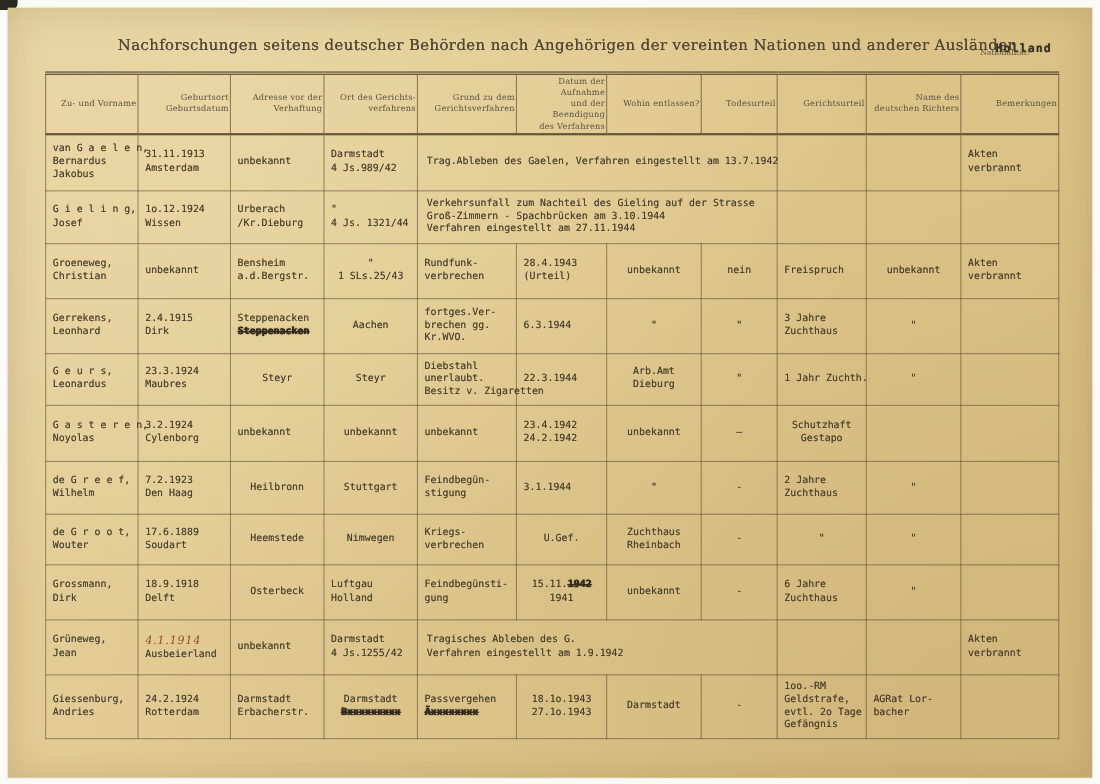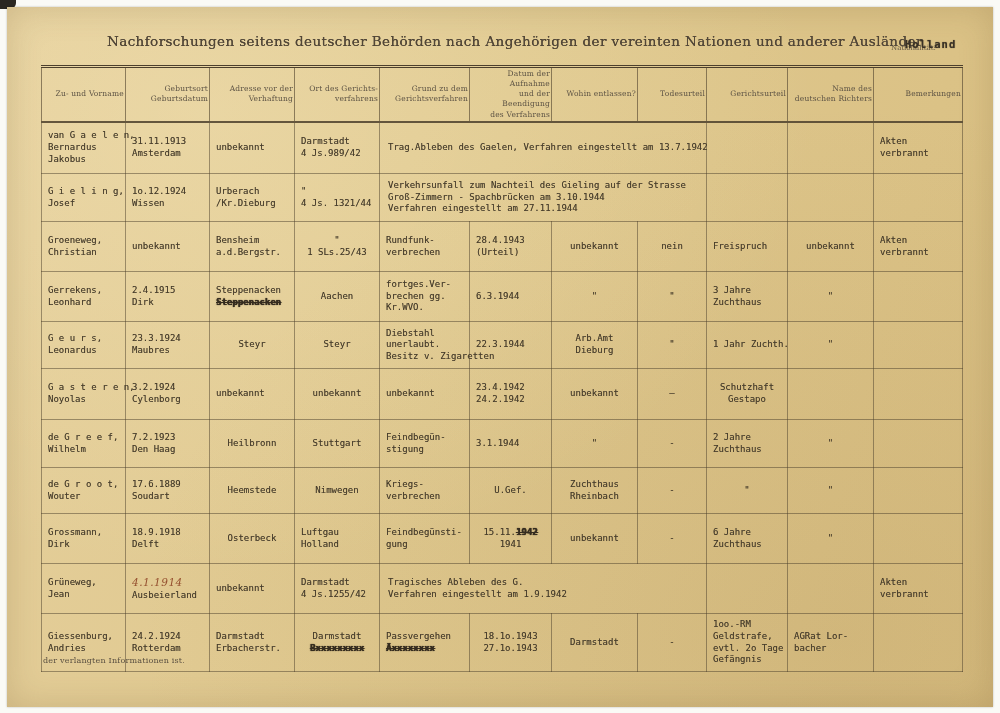--- a/index.html
+++ b/index.html
@@ -235,16 +235,15 @@
             <td class="ctr"><span>18.1o.1943</span><br><span>27.1o.1943</span></td>
             <td class="ctr"><span>Darmstadt</span></td>
             <td class="ctr"><span>-</span></td>
             <td><span>1oo.-RM</span><br><span>Geldstrafe,</span><br><span>evtl. 2o Tage</span><br><span>Gefängnis</span></td>
             <td><span>AGRat Lor-</span><br><span>bacher</span></td>
             <td></td>
           </tr>
         </tbody>
       </table>
     <div class="footer">
-      <div>der verlangten Informationen ist.</div>
     </div>
   </div>
 </div>
 
 </body></html>

